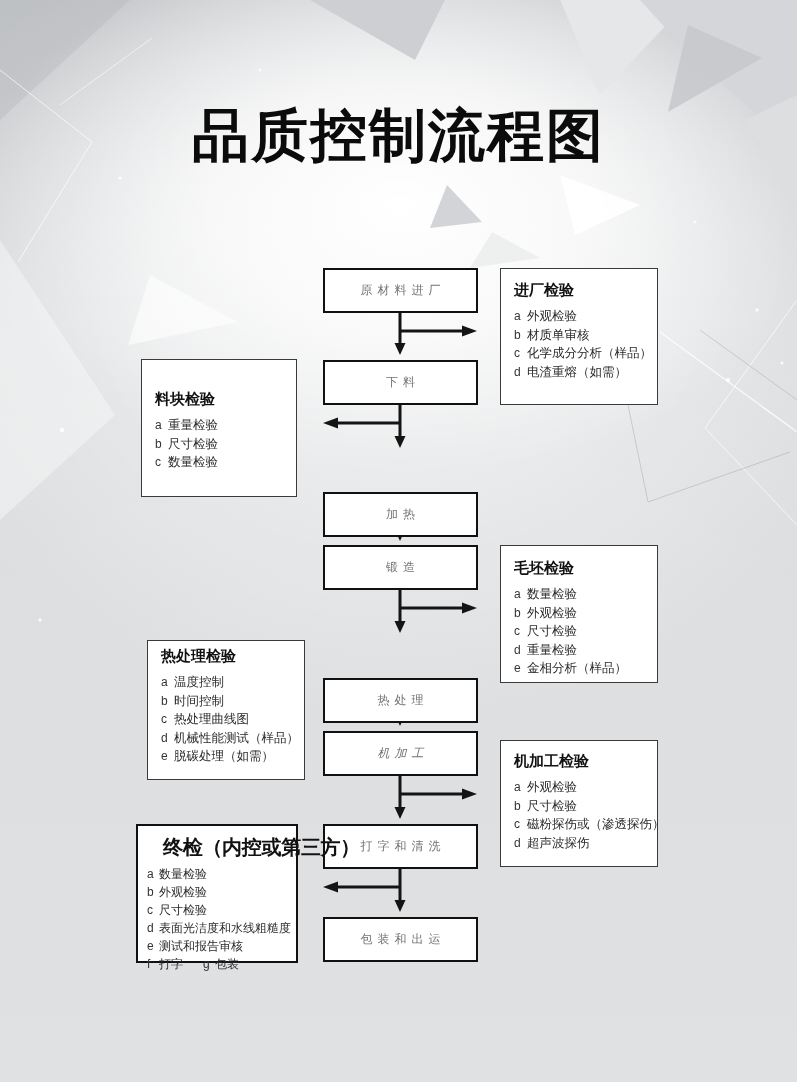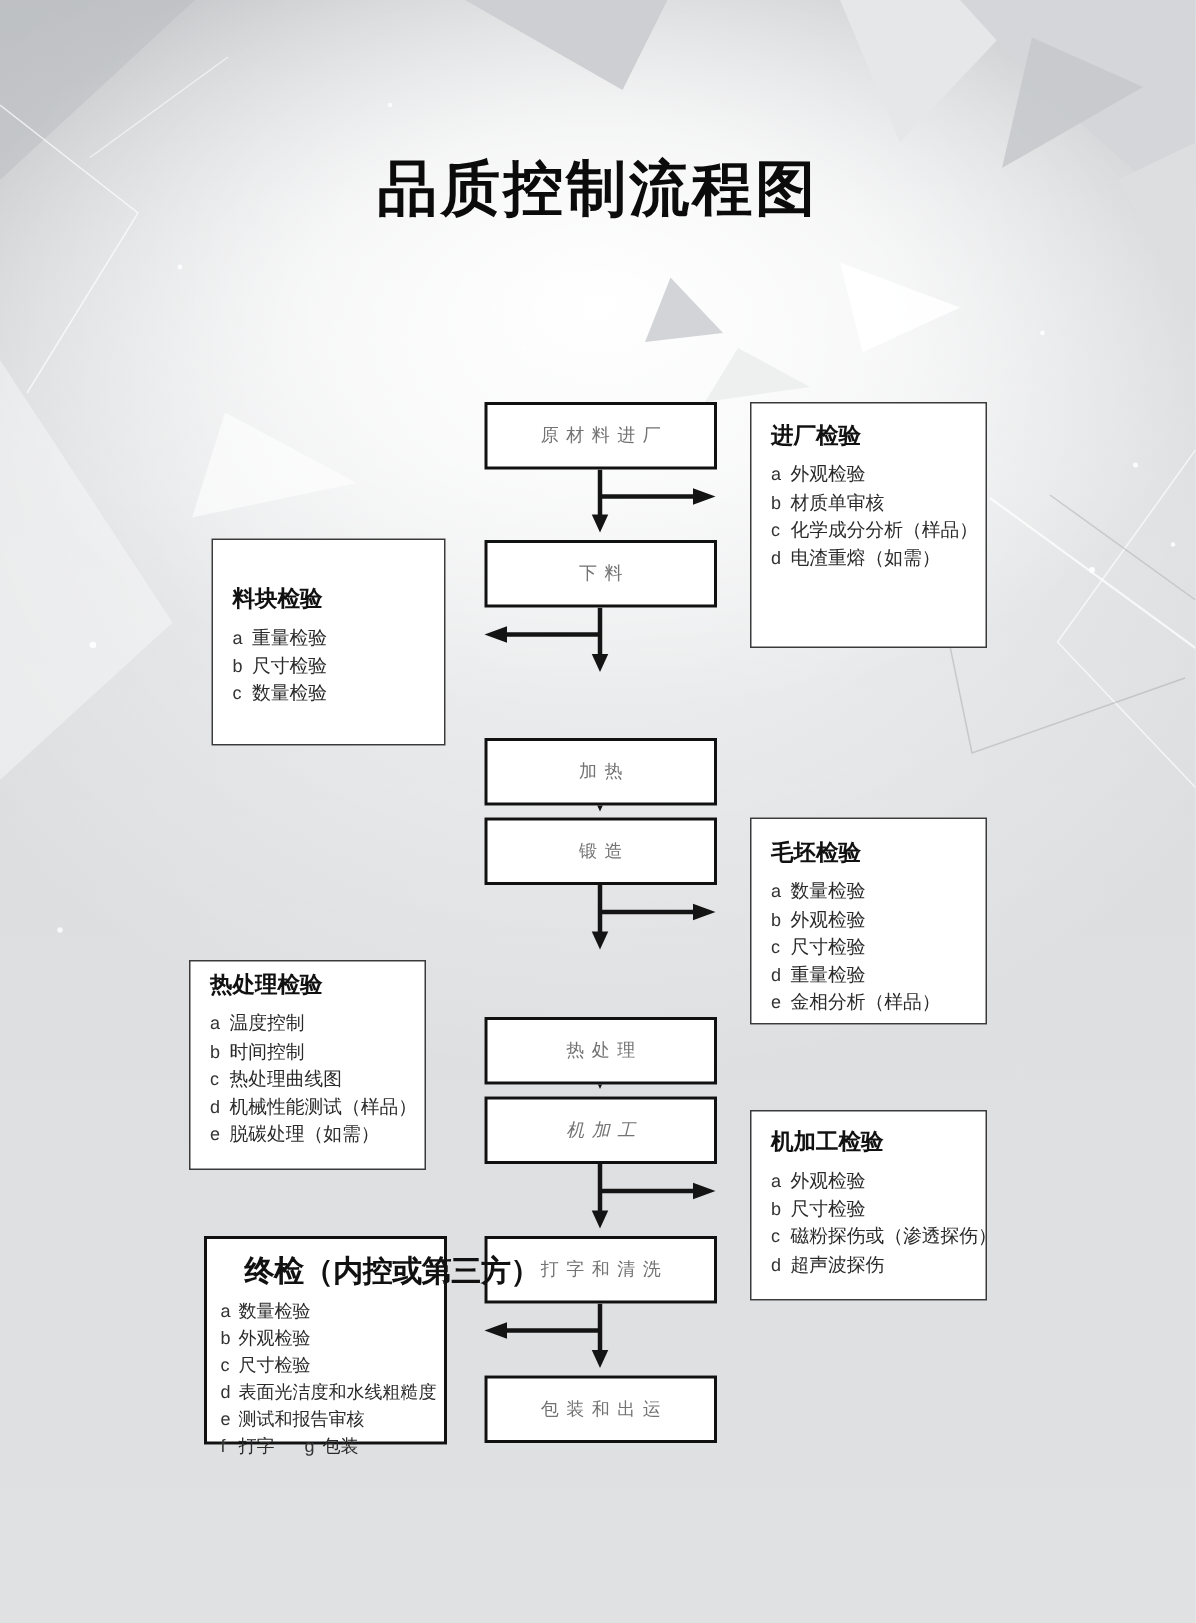--- a/index.html
+++ b/index.html
@@ -9,21 +9,21 @@
     margin:0 auto;
     overflow:hidden;
     font-family:"Liberation Sans","DejaVu Sans",sans-serif;
   }
   .bg{position:absolute;left:0;top:0;z-index:0;}
   .connectors{position:absolute;left:0;top:0;z-index:2;}
 
   .page-title{
     position:absolute;left:0;top:98px;width:100%;
     margin:0;text-align:center;
-    font-size:40px;font-weight:900;color:#0b0b0b;letter-spacing:2px;
+    font-size:57px;font-weight:900;color:#0b0b0b;letter-spacing:2px;
     z-index:1;
   }
 
   
   .step{
     position:absolute;left:323px;width:155px;height:45px;
     background:#ffffff;border:2px solid #111;box-sizing:border-box;
     display:flex;align-items:center;justify-content:center;z-index:3;
   }
   .step-label{font-size:12px;font-weight:500;color:#737373;letter-spacing:5px;padding-left:5px;white-space:nowrap;}
@@ -33,24 +33,24 @@
   
   .insp{
     position:absolute;background:#ffffff;border:1px solid #3a3a3a;
     box-sizing:border-box;z-index:3;padding:12px 8px 0 13px;
   }
   .insp-title{font-size:15px;font-weight:700;color:#111;margin:0 0 7px 0;white-space:nowrap;}
   .insp-item{display:flex;align-items:baseline;line-height:18.5px;font-size:12.5px;color:#2a2a2a;}
   .insp-key{width:13px;flex:none;font-size:12px;color:#333;}
   .insp-label{white-space:nowrap;font-family:Liberation Serif, serif;}
 
-  .insp-incoming {left:500px;top:268px;width:158px;height:164px;padding-top:12px;}
+  .insp-incoming {left:500px;top:268px;width:158px;height:137px;padding-top:12px;}
   .insp-block    {left:141px;top:359px;width:156px;height:138px;padding-top:30px;}
   .insp-blank    {left:500px;top:545px;width:158px;height:138px;padding-top:13px;}
-  .insp-heat     {left:126px;top:640px;width:158px;height:140px;padding-top:6px;}
+  .insp-heat     {left:147px;top:640px;width:158px;height:140px;padding-top:6px;}
   .insp-machining{left:500px;top:740px;width:158px;height:127px;padding-top:11px;}
   .insp-final    {left:136px;top:824px;width:162px;height:139px;padding:8px 4px 0 9px;border:2px solid #111;}
   .insp-final .insp-title{font-size:20px;letter-spacing:-0.3px;margin-bottom:4px;margin-left:16px;}
   .insp-final .insp-item{font-size:12px;line-height:18px;}
   .insp-final .insp-key{width:12px;}
   .insp-key-inline{margin-left:20px;width:12px;flex:none;font-size:12px;color:#333;}
 </style>
 </head>
 <body>
 

